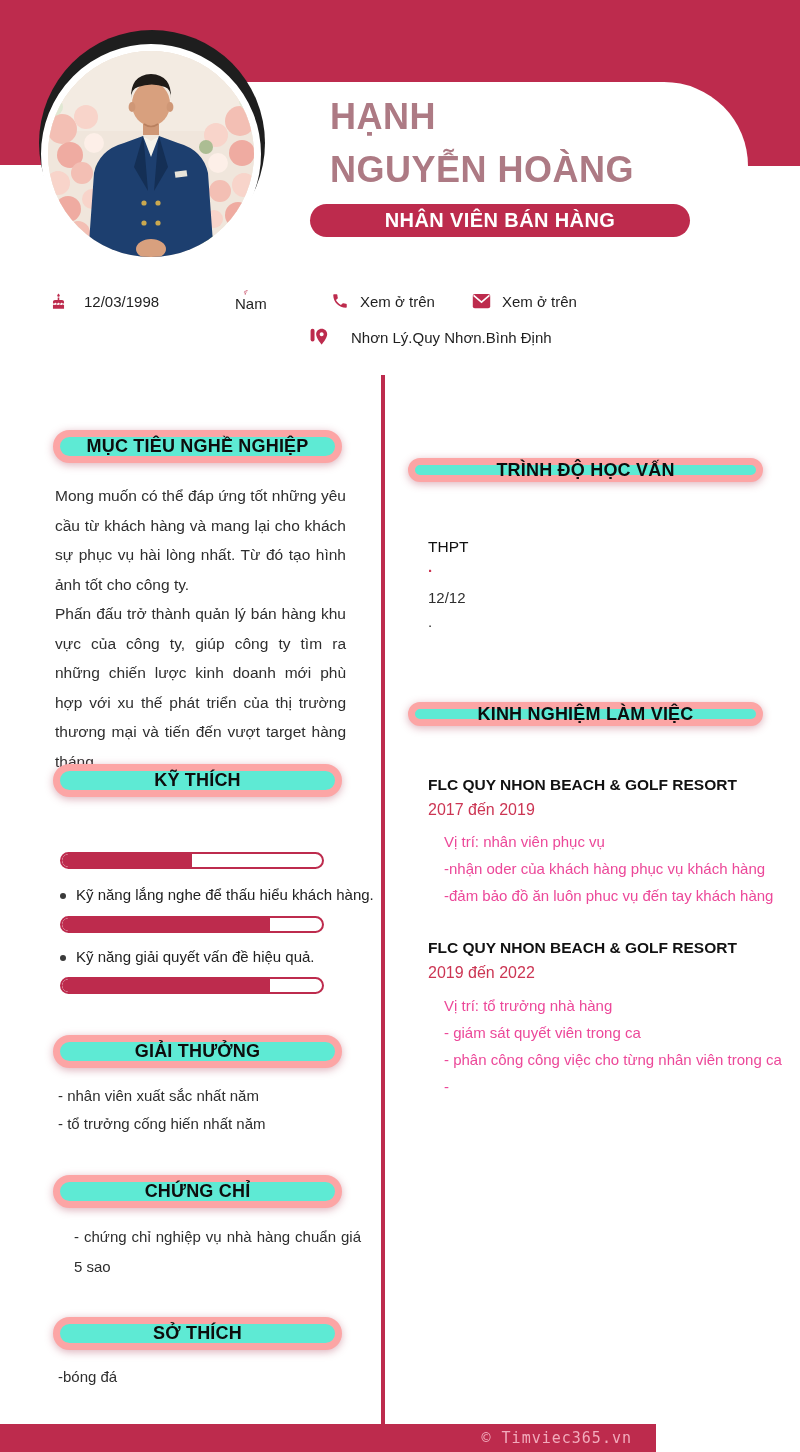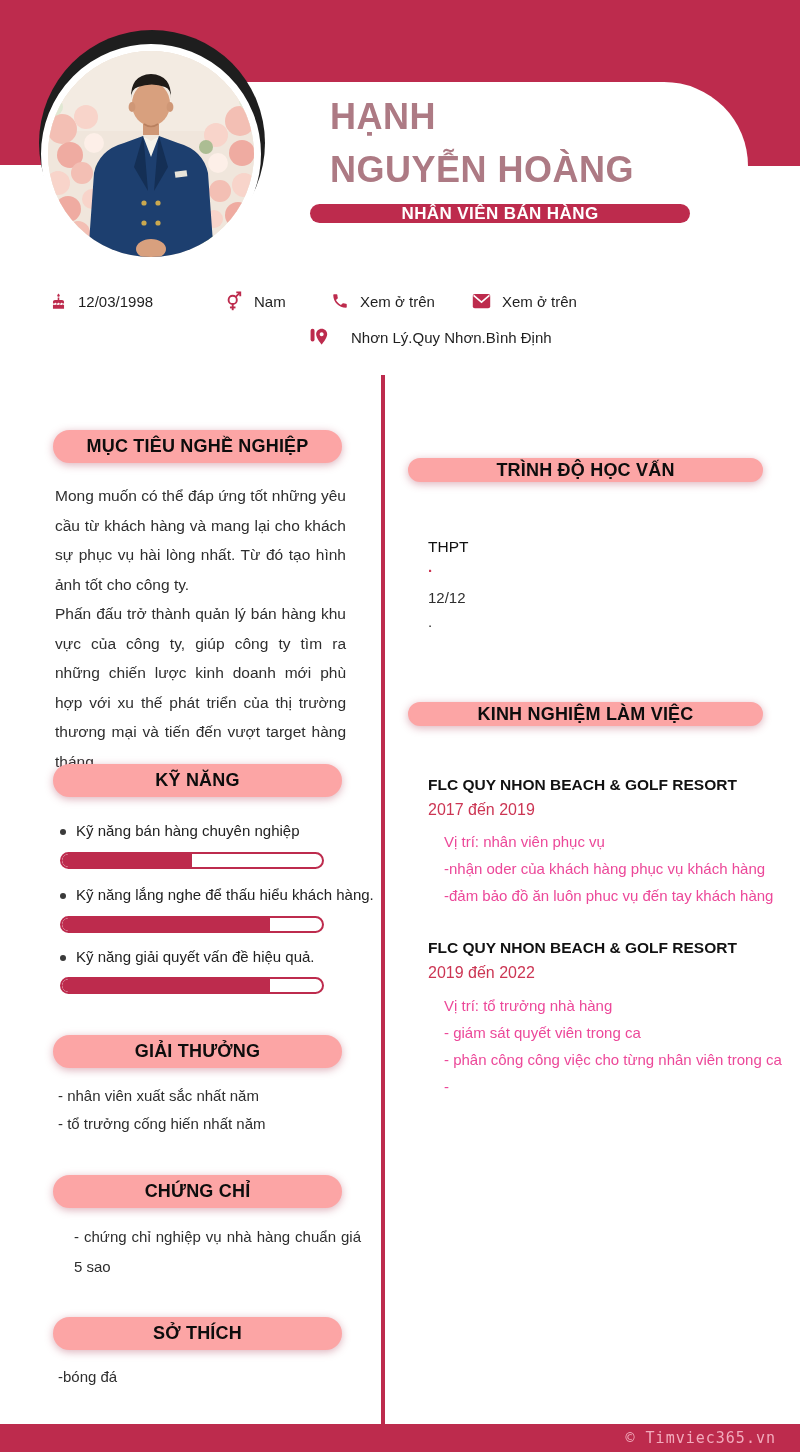--- a/index.html
+++ b/index.html
@@ -16,36 +16,36 @@
 
   
   .photo-ring{left:39px;top:30px;width:226px;height:226px;border-radius:50%;background:#1e1e1e;}
   .photo-wrap{left:41px;top:44px;width:206px;height:206px;border:7px solid #fff;border-radius:50%;
               overflow:hidden;background:#f0e6dc;z-index:4;}
   .photo-wrap svg{display:block;}
 
   
   .name{left:330px;top:90px;width:420px;font-size:36px;font-weight:bold;color:#ad7a84;
         line-height:53px;letter-spacing:.5px;}
-  .job-pill{left:310px;top:204px;width:380px;height:19px;background:#bd2b4d;border-radius:17px;
+  .job-pill{left:310px;top:204px;width:380px;height:33px;background:#bd2b4d;border-radius:17px;
             display:flex;align-items:center;justify-content:center;color:#fff;font-weight:bold;
-            font-size:17px;letter-spacing:.4px;}
+            font-size:20px;letter-spacing:.4px;}
 
   
   .contact-item{height:22px;display:flex;align-items:center;font-size:15px;color:#1f1f1f;}
   .contact-item svg{display:block;}
 
   
   .divider{left:381px;top:375px;width:4px;height:1049px;background:#bd2b4d;}
-  .footer{left:0;top:1424px;width:800px;height:28px;background:#bd2b4d;
+  .footer{left:0;top:1424px;width:656px;height:28px;background:#bd2b4d;
           display:flex;align-items:center;justify-content:flex-end;padding-right:24px;box-sizing:border-box;}
   .watermark{font-family:"DejaVu Sans Mono",monospace;font-size:15px;letter-spacing:1px;color:#f2abbc;}
 
   
-  .pill{background:#fca5a5;border:2px solid #fca5a5;border-radius:18px;box-sizing:border-box;
+  .pill{background:#5eead4;border:7px solid #fca5a5;border-radius:18px;box-sizing:border-box;
         display:flex;align-items:center;justify-content:center;font-weight:bold;font-size:18px;
         color:#0d0d0d;box-shadow:0 2px 8px rgba(170,60,85,.4);letter-spacing:.2px;}
   .pill-l{left:53px;width:289px;height:33px;}
   .pill-r{left:408px;width:355px;height:24px;}
 
   
   .para{left:55px;width:291px;font-size:15.5px;line-height:29.5px;text-align:justify;color:#2e2e2e;}
   .skill-label{left:60px;width:290px;font-size:15px;color:#222;white-space:nowrap;}
   .skill-label .dot{display:inline-block;width:6px;height:6px;border-radius:50%;background:#3a3a3a;
                     margin-right:10px;vertical-align:middle;}
@@ -138,24 +138,24 @@
   <div class="abs job-pill">
     <span>NHÂN VIÊN BÁN HÀNG</span>
   </div>
 
   <div class="abs contact-item" style="left:49px;top:290px;">
     <svg width="19" height="19" viewBox="0 0 24 24">
       <path fill="#bd2b4d" d="M12 6c.9 0 1.6-.7 1.6-1.6 0-.4-.1-.7-.4-1L12 1.8l-1.2 1.6c-.3.3-.4.6-.4 1C10.4 5.3 11.1 6 12 6z"></path>
       <path fill="#bd2b4d" d="M16.5 10h-3.5V7h-2v3H7.5C6.1 10 5 11.1 5 12.5v1.2c0 .6.5 1 1 1 .6 0 .9-.3 1.3-.7.3-.4.5-.5.7-.5s.4.1.7.5c.4.4.8.7 1.3.7s.9-.3 1.3-.7c.3-.4.5-.5.7-.5s.4.1.7.5c.4.4.8.7 1.3.7s.9-.3 1.3-.7c.3-.4.5-.5.7-.5s.4.1.7.5c.4.4.7.7 1.3.7.5 0 1-.4 1-1v-1.2C19 11.1 17.9 10 16.5 10z"></path>
       <path fill="#bd2b4d" d="M5 16.4V21h14v-4.6c-.7-.1-1.2-.5-1.5-.8-.5.5-1.2.9-2 .9s-1.5-.4-2-.9c-.5.5-1.2.9-2 .9s-1.5-.4-2-.9c-.5.5-1.2.9-2 .9-.9 0-1.8-.4-2.5-.2z"></path>
     </svg>
-    <span style="margin-left:10px">12/03/1998</span>
-  </div>
-
-  <div class="abs contact-item" style="left:224px;top:290px;">
+    <span style="margin-left:16px">12/03/1998</span>
+  </div>
+
+  <div class="abs contact-item" style="left:224px;top:290px;flex-direction:column;">
     <svg width="19" height="21" viewBox="0 0 24 26">
       <g stroke="#bd2b4d" stroke-width="2.4" fill="none">
         <circle cx="11" cy="11" r="5.2"></circle>
         <path d="M14.8 7.2 L20.5 1.5"></path>
         <path d="M15.5 1.5 H20.5 V6.5"></path>
         <path d="M11 16.2 V24"></path>
         <path d="M7.5 20.5 H14.5"></path>
       </g>
     </svg>
     <span style="margin-left:11px">Nam</span>
@@ -189,26 +189,23 @@
     <span class="watermark">© Timviec365.vn</span>
   </div>
 
   <div class="abs pill pill-l" style="top:430px;">
     <span>MỤC TIÊU NGHỀ NGHIỆP</span>
   </div>
   <div class="abs para" style="top:481px;">Mong muốn có thể đáp ứng tốt những yêu cầu từ khách hàng và mang lại cho khách sự phục vụ hài lòng nhất. Từ đó tạo hình ảnh tốt cho công ty.</div>
   <div class="abs para" style="top:599px;">Phấn đấu trở thành quản lý bán hàng khu vực của công ty, giúp công ty tìm ra những chiến lược kinh doanh mới phù hợp với xu thế phát triển của thị trường thương mại và tiến đến vượt target hàng tháng.</div>
 
   <div class="abs pill pill-l" style="top:764px;">
-    <span>KỸ NĂNG</span>
-  </div>
-
-  <div class="abs skill-label" style="top:822px;">
-    <span class="dot"></span><span>Kỹ năng bán hàng chuyên nghiệp</span>
-  </div>
+    <span>KỸ THÍCH</span>
+  </div>
+
   <div class="abs bar" style="top:852px;">
     <div class="bar-fill" style="width: 50%;"></div>
   </div>
 
   <div class="abs skill-label" style="top:886px;">
     <span class="dot"></span><span>Kỹ năng lắng nghe để thấu hiểu khách hàng.</span>
   </div>
   <div class="abs bar" style="top:916px;">
     <div class="bar-fill" style="width: 80%;"></div>
   </div>

